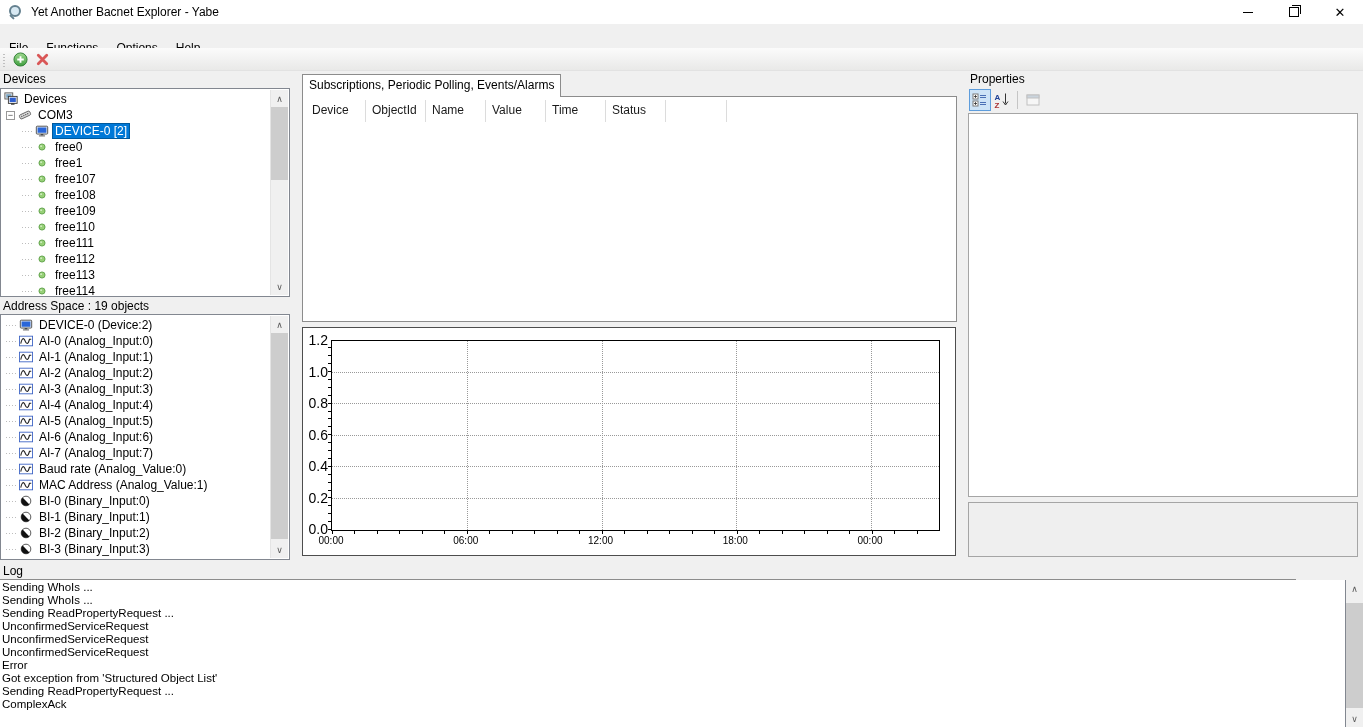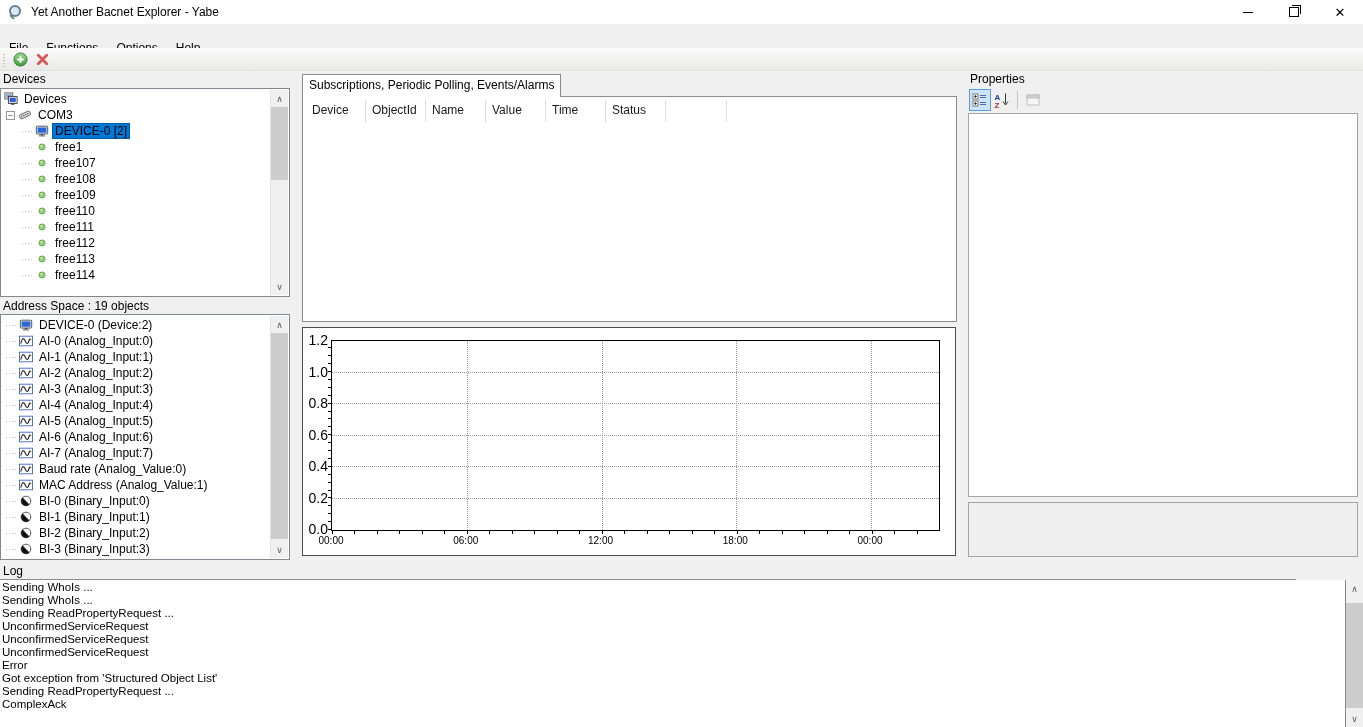--- a/index.html
+++ b/index.html
@@ -32,21 +32,21 @@
   
   .panel-label{position:absolute;white-space:nowrap}
   
   .treebox{position:absolute;background:#fff;border:1px solid #828790;box-sizing:border-box;overflow:hidden;padding-top:2px}
   .trow{height:16px;display:flex;align-items:center;white-space:nowrap}
   .trow.d0{padding-left:3px}.trow.d1{padding-left:5px}.trow.d2{padding-left:21px}
   .expander{flex:none;width:9px;height:9px;box-sizing:border-box;border:1px solid #989898;background:#fff;font-size:9px;line-height:7px;text-align:center;color:#444;margin-right:3px}
   .stub{flex:none;width:12px;height:1px;margin-right:1px;background:repeating-linear-gradient(90deg,#bdbdbd 0 1px,transparent 1px 3px)}
   .ticon{flex:none;width:14px;height:14px;margin-right:4px}
   .tlabel{padding:0 2px}
-  .trow.selected .tlabel{background:#0078d7;color:#000000;outline:1px solid #005a9e}
+  .trow.selected .tlabel{background:#0078d7;color:#ffffff;outline:1px solid #005a9e}
   
   .vscroll{position:absolute;top:1px;right:1px;bottom:1px;width:17px;background:#f0f0f0;border-left:1px solid #e4e4e4}
   .sb-arrow{position:absolute;left:0;width:17px;height:17px;display:flex;align-items:center;justify-content:center;color:#5c5c5c;font-size:9px}
   .sb-up{top:0}.sb-down{bottom:0}
   .sb-thumb{position:absolute;left:0;width:17px;background:#cdcdcd}
   .thumb-dev{top:17px;height:73px}
   .thumb-addr{top:17px;height:206px}
   .thumb-log{top:23px;height:105px}
   
   .tab{position:absolute;left:302px;top:74px;height:23px;background:#fff;border:1px solid #8c8c8c;border-bottom:none;padding:0 6px;line-height:21px;z-index:2;box-sizing:border-box}
@@ -192,20 +192,28 @@
 
       <div class="trow d2 selected">
 
         <span class="stub"></span>
         <svg class="ticon">
           <use href="#i-device"></use>
         </svg>
         <span class="tlabel">DEVICE-0 [2]</span>
       </div>
 
+      <div class="trow d2">
+
+        <span class="stub"></span>
+        <svg class="ticon">
+          <use href="#i-free"></use>
+        </svg>
+        <span class="tlabel">free0</span>
+      </div>
 
       <div class="trow d2">
 
         <span class="stub"></span>
         <svg class="ticon">
           <use href="#i-free"></use>
         </svg>
         <span class="tlabel">free1</span>
       </div>
 

